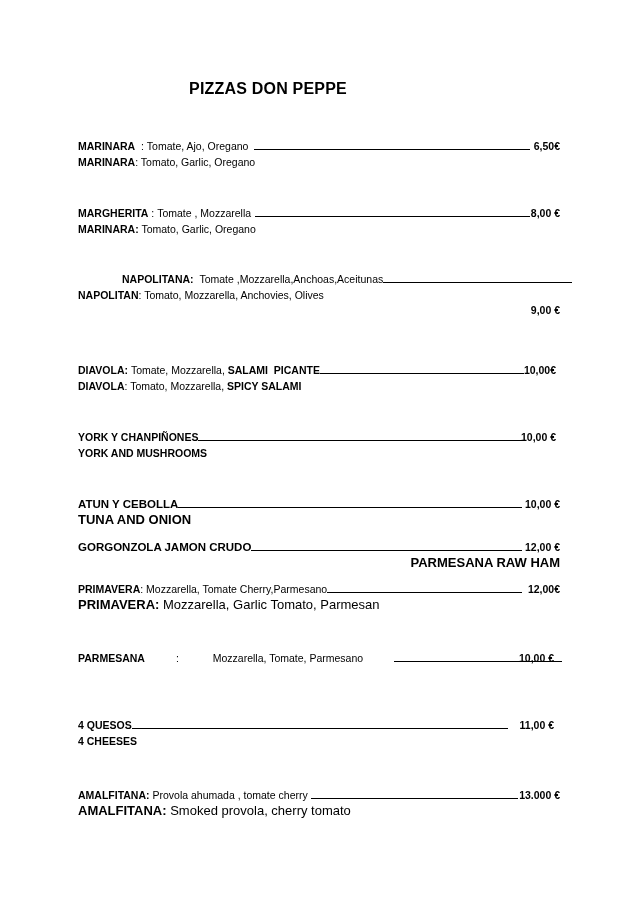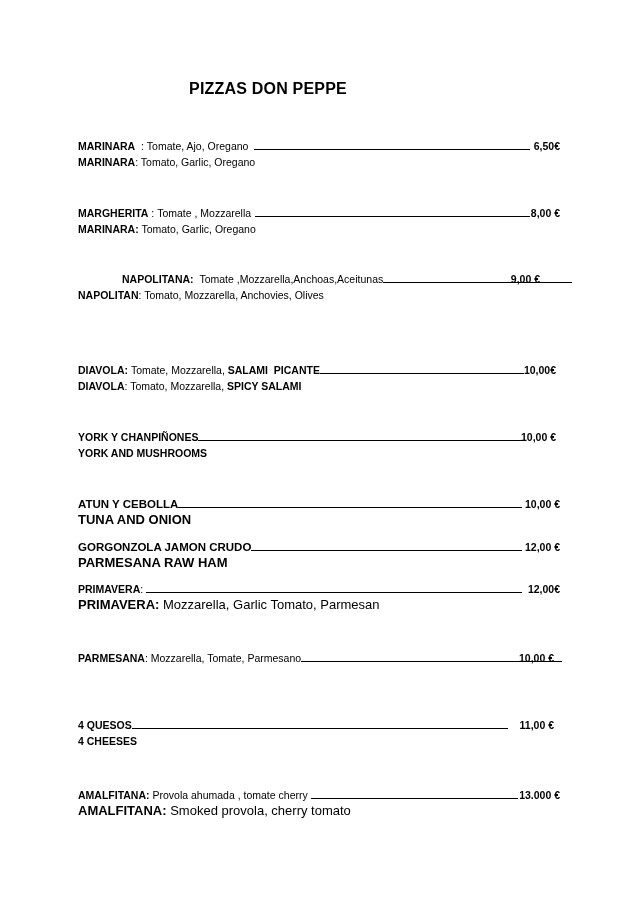--- a/index.html
+++ b/index.html
@@ -52,21 +52,21 @@
 </div>
 
 <div class="item" style="top:271px;">
   <div class="line1">
     <div class="left" style="width:450px;padding-left:44px;">
       <b>NAPOLITANA:</b>
       <span style="white-space:pre">  </span>
       <span>Tomate ,Mozzarella,Anchoas,Aceitunas</span>
       <span class="leader" style="margin-left:0;margin-right:0;"></span>
     </div>
-    <span class="price" style="right:20px;">9,00 €</span>
+    <span class="price" style="right:0;margin-top:31px;">9,00 €</span>
   </div>
   <div class="line2">
     <b>NAPOLITAN</b><span style="white-space:pre">: </span><span>Tomato, Mozzarella, Anchovies, Olives</span>
   </div>
 </div>
 
 <div class="item" style="top:362px;">
   <div class="line1">
     <div class="left" style="width:446px;">
       <b>DIAVOLA:</b>
@@ -101,50 +101,51 @@
       <b>ATUN Y CEBOLLA</b>
       <span class="leader" style="margin-left:0;margin-right:0;"></span>
     </div>
     <span class="price">10,00 €</span>
   </div>
   <div class="line2 large">
     <b>TUNA AND ONION</b>
   </div>
 </div>
 
-<div class="item" style="top:539px;">
+<div class="item" style="top:539px;text-align:right;">
   <div class="line1" style="font-size:11.5px;">
     <div class="left" style="width:444px;">
       <b>GORGONZOLA JAMON CRUDO</b>
       <span class="leader" style="margin-left:0;margin-right:0;"></span>
     </div>
     <span class="price">12,00 €</span>
   </div>
   <div class="line2 large">
     <b>PARMESANA RAW HAM</b>
   </div>
 </div>
 
 <div class="item" style="top:581px;">
   <div class="line1">
     <div class="left" style="width:444px;">
       <b>PRIMAVERA</b>
       <span style="white-space:pre">: </span>
+      <span>Mozzarella, Tomate Cherry,Parmesano</span>
       <span class="leader" style="margin-left:0;margin-right:0;"></span>
     </div>
     <span class="price">12,00€</span>
   </div>
   <div class="line2 large">
     <b>PRIMAVERA:</b><span style="white-space:pre"> </span><span>Mozzarella, Garlic Tomato, Parmesan</span>
   </div>
 </div>
 
 <div class="item" style="top:650px;">
   <div class="line1">
-    <div class="left" style="width:484px;">
+    <div class="left" style="width:484px;gap:31px;">
       <b>PARMESANA</b>
       <span style="white-space:pre">: </span>
       <span>Mozzarella, Tomate, Parmesano</span>
       <span class="leader" style="margin-left:0;margin-right:0;"></span>
     </div>
     <span class="price" style="right:6px;">10,00 €</span>
   </div>
 </div>
 
 <div class="item" style="top:717px;">

